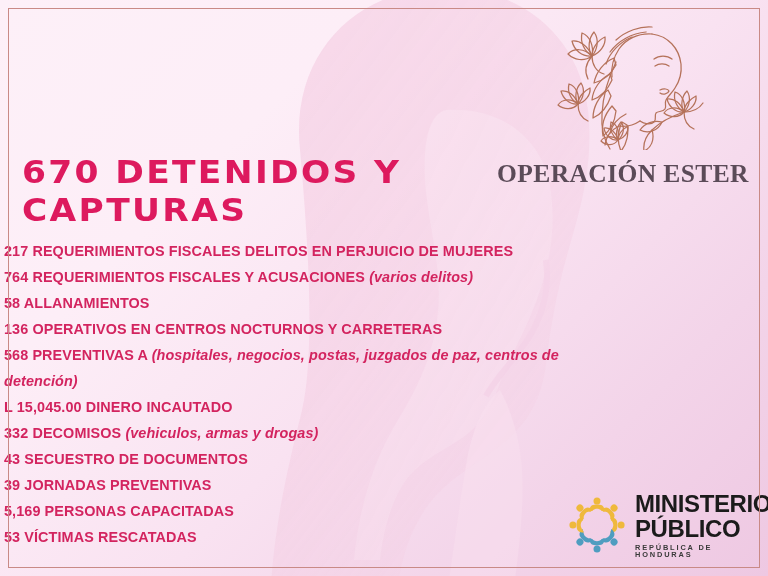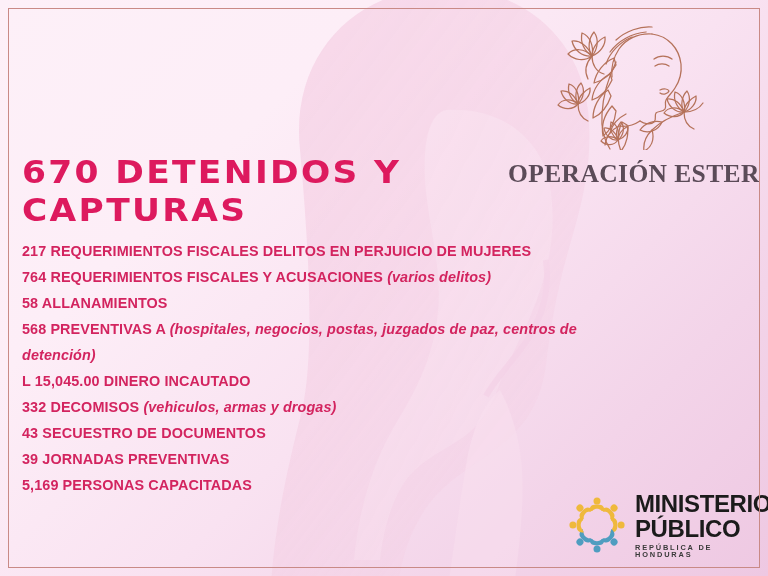--- a/index.html
+++ b/index.html
@@ -26,21 +26,22 @@
   }
   #silhouette svg{display:block;width:100%;height:100%;}
 
   
   #esterlogo{
     position:absolute;left:548px;top:18px;width:168px;height:132px;z-index:20;
   }
   #esterlogo svg{display:block;width:100%;height:100%;}
 
   #operacion{
-    position:absolute;left:508px;top:159px;width:252px;height:32px;z-index:21;
+    position:absolute;left:497px;top:159px;width:252px;height:32px;z-index:21;
+    text-align:center;
     font-family:"Liberation Serif", serif;
     font-weight:700;
     font-size:25.5px;
     letter-spacing:.4px;
     color:#5b4b58;
     white-space:nowrap;
   }
 
   
   #headline{
@@ -52,21 +53,21 @@
     line-height:38px;
     letter-spacing:2.2px;
     text-transform:uppercase;
     transform:scaleX(1.06);
     transform-origin:left top;
   }
   #headline .hl{display:block;white-space:nowrap;}
 
   
   #stats{
-    position:absolute;left:22px;top:238px;width:570px;z-index:22;
+    position:absolute;left:4px;top:238px;width:570px;z-index:22;
   }
   .statline{
     color:#d3245f;
     font-size:14.4px;
     line-height:26px;
     font-weight:700;
     white-space:nowrap;
     letter-spacing:.1px;
   }
   .statline.wrap{white-space:normal;}
@@ -220,26 +221,28 @@
 
   <div id="headline">
     <span class="hl">670 DETENIDOS Y</span>
     <span class="hl">CAPTURAS</span>
   </div>
 
   <div id="stats">
       <div class="statline"><span class="num">217</span><span class="body"> REQUERIMIENTOS FISCALES DELITOS EN PERJUICIO DE MUJERES</span></div>
       <div class="statline"><span class="num">764</span><span class="body"> REQUERIMIENTOS FISCALES Y ACUSACIONES </span><i>(varios delitos)</i></div>
       <div class="statline"><span class="num">58</span><span class="body"> ALLANAMIENTOS</span></div>
+      <div class="statline"><span class="num">136</span><span class="body"> OPERATIVOS EN CENTROS NOCTURNOS Y CARRETERAS</span></div>
       <div class="statline wrap"><span class="num">568</span><span class="body"> PREVENTIVAS A </span><i>(hospitales, negocios, postas, juzgados de paz, centros de detención)</i></div>
       <div class="statline"><span class="num">L 15,045.00</span><span class="body"> DINERO INCAUTADO</span></div>
       <div class="statline"><span class="num">332</span><span class="body"> DECOMISOS </span><i>(vehiculos, armas y drogas)</i></div>
       <div class="statline"><span class="num">43</span><span class="body"> SECUESTRO DE DOCUMENTOS</span></div>
       <div class="statline"><span class="num">39</span><span class="body"> JORNADAS PREVENTIVAS</span></div>
       <div class="statline"><span class="num">5,169</span><span class="body"> PERSONAS CAPACITADAS</span></div>
+      <div class="statline"><span class="num">53</span><span class="body"> VÍCTIMAS RESCATADAS</span></div>
     </div>
 
   <div id="mp">
     <div id="mpmark">
       <svg viewBox="0 0 62 62" xmlns="http://www.w3.org/2000/svg">
         <g id="people">
             <g transform="translate(31.00,11.50) rotate(0.00)">
               <circle cx="0" cy="-4.6" r="3.5" fill="#efb93c"></circle>
               <path d="M-7.6 6.4 C-7.6 -0.4 -4.2 -0.9 0 -0.9 C4.2 -0.9 7.6 -0.4 7.6 6.4 C5.2 6.0 3.4 3.2 0 3.2 C-3.4 3.2 -5.2 6.0 -7.6 6.4 Z" fill="#efb93c"></path>
             </g>

